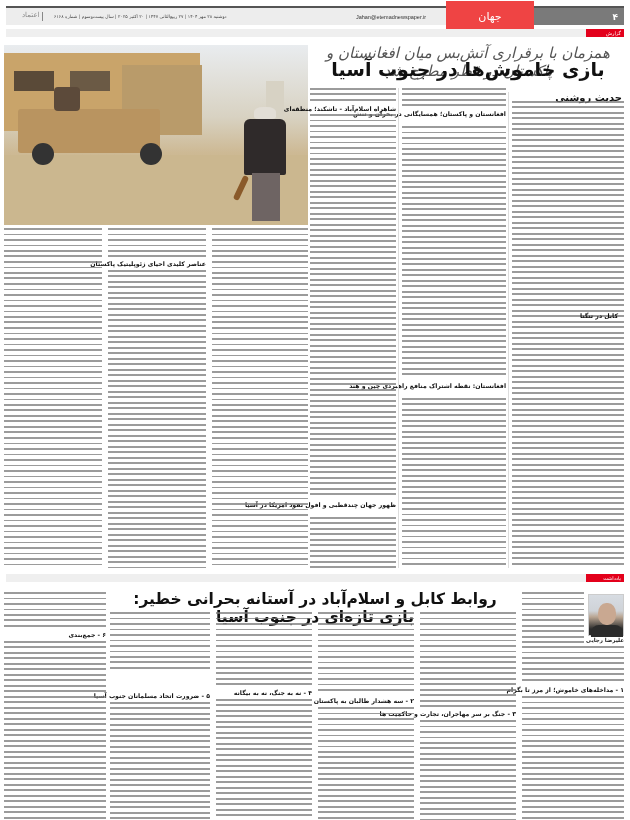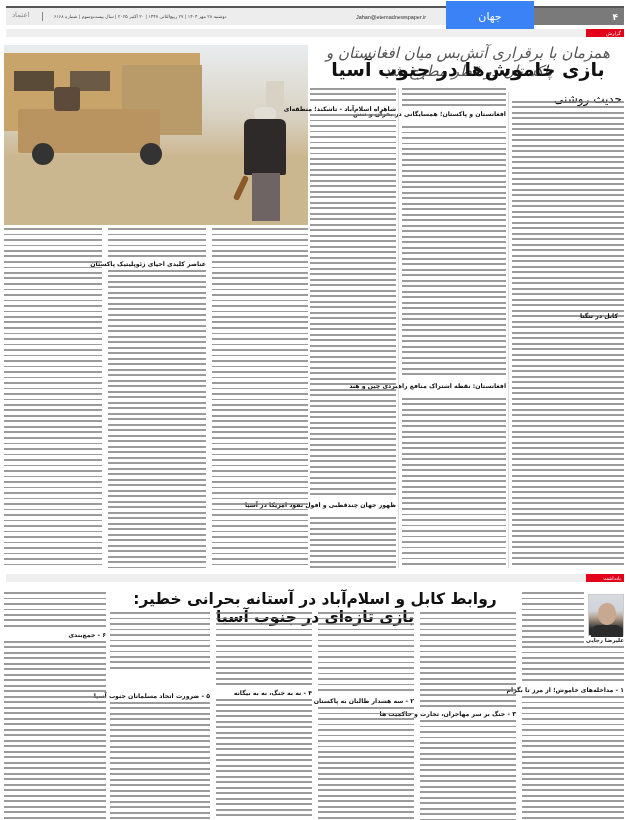--- a/index.html
+++ b/index.html
@@ -3,25 +3,25 @@
 <meta charset="utf-8">
 <style>
   * { box-sizing: border-box; margin: 0; padding: 0; }
   html, body { width: 630px; height: 820px; background: #ffffff; overflow: hidden; }
   body { font-family: "DejaVu Sans", sans-serif; color: #222; direction: rtl; position: relative; }
 
   
   .topline { position: absolute; top: 6px; left: 6px; right: 6px; height: 2px; background: #555; }
   .header { position: absolute; top: 8px; left: 6px; right: 6px; height: 17px; background: #ededed; display: flex; align-items: center; }
   .hdr-page { width: 90px; height: 17px; background: #7a7a7a; color: #fff; font-size: 9px; font-weight: bold; padding-right: 6px; display: flex; align-items: center; }
-  .hdr-section { width: 88px; height: 32px; background: #3b82f6; color: #fff; font-size: 11px; display: flex; align-items: center; justify-content: center; }
+  .hdr-section { width: 88px; height: 32px; background: #ef4444; color: #fff; font-size: 11px; display: flex; align-items: center; justify-content: center; }
   .hdr-email { direction: ltr; font-size: 5.5px; color: #333; margin-right: 20px; font-family: "Liberation Sans", sans-serif; }
   .hdr-date { position: absolute; left: 48px; font-size: 4.5px; color: #444; direction: rtl; }
   .hdr-sep { position: absolute; left: 36px; top: 4px; width: 1px; height: 9px; background: #888; }
-  .hdr-logo { position: absolute; left: 6px; top: 3px; font-size: 7px; color: #888; font-family: "DejaVu Serif", serif; }
+  .hdr-logo { position: absolute; left: 16px; top: 3px; font-size: 7px; color: #888; font-family: "DejaVu Serif", serif; }
 
   .strip { position: absolute; left: 6px; right: 6px; height: 8px; background: #efefef; }
   .tag { position: absolute; right: 6px; height: 8px; width: 38px; background: #e3001b; color: #fff; font-size: 5px; padding-right: 3px; display: flex; align-items: center; }
 
   
   .photo { position: absolute; top: 45px; left: 4px; width: 304px; height: 180px; overflow: hidden;
     background: linear-gradient(180deg, #e9ecef 0%, #d8d2c2 40%, #cdb994 60%, #c9b48a 100%); }
   .bld1 { position: absolute; left: 0; top: 8px; width: 196px; height: 78px; background: #c9a46a; }
   .bld1::before { content: ""; position: absolute; left: 10px; top: 18px; width: 40px; height: 20px; background: #5a4a38; box-shadow: 56px 0 0 #6b5a45, 110px 8px 0 #5e5040; }
   .bld2 { position: absolute; left: 118px; top: 20px; width: 80px; height: 70px; background: #b99b6a; }
@@ -38,21 +38,21 @@
 
   
   .kicker { position: absolute; top: 44px; right: 14px; width: 296px; text-align: center; font-size: 15px; color: #555; font-style: italic; }
   .headline { position: absolute; top: 58px; right: 14px; width: 296px; text-align: center; font-size: 19px; font-weight: bold; color: #111; font-family: "DejaVu Sans", sans-serif; }
 
   
   .col { position: absolute; overflow: hidden; }
   .col .lines { width: 100%; height: 100%;
     background-image: repeating-linear-gradient(180deg, #7a7a7a 0px, #7a7a7a 1.6px, transparent 1.6px, transparent 5.5px); opacity: 0.75; }
   .sub { position: absolute; font-size: 6.2px; font-weight: bold; color: #111; white-space: nowrap; }
-  .byline { position: absolute; font-size: 12px; font-weight: normal; color: #111; }
+  .byline { position: absolute; font-size: 10px; font-weight: bold; color: #111; }
   .colrule { position: absolute; width: 1px; background: #ddd; }
   .headline2 { position: absolute; top: 590px; right: 124px; width: 382px; text-align: center; font-size: 15.5px; font-weight: bold; color: #111; }
   .portrait { position: absolute; top: 594px; right: 6px; width: 36px; height: 42px; background: linear-gradient(180deg,#d7dce2 0%, #cfd3d8 40%, #b9a592 55%, #2c2c2c 85%); border: 1px solid #ccc; }
   .portrait .face { position: absolute; left: 9px; top: 8px; width: 18px; height: 22px; background: #c9a891; border-radius: 45%; }
   .portrait .shirt { position: absolute; left: 2px; top: 30px; width: 32px; height: 12px; background: #2b2b2b; border-radius: 8px 8px 0 0; }
   .author { position: absolute; top: 637px; right: 6px; width: 38px; font-size: 5.5px; font-weight: bold; text-align: center; }
 </style>
 </head>
 <body>
 

